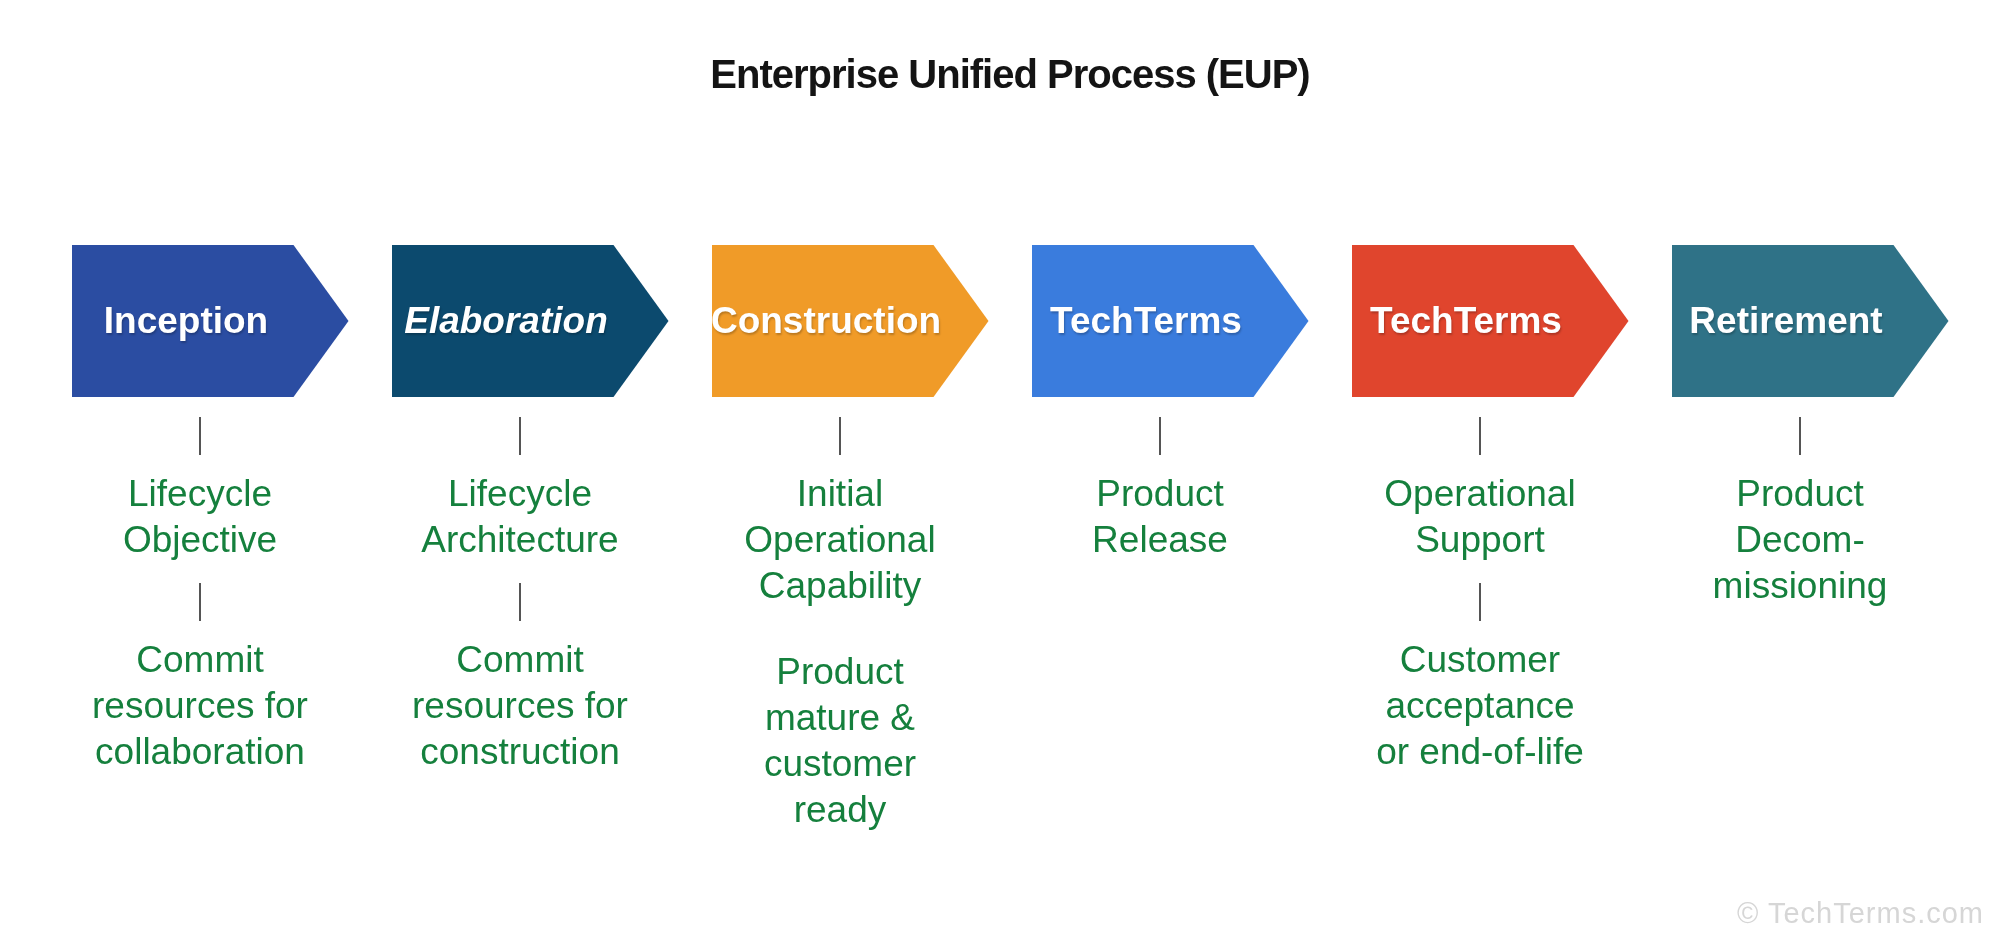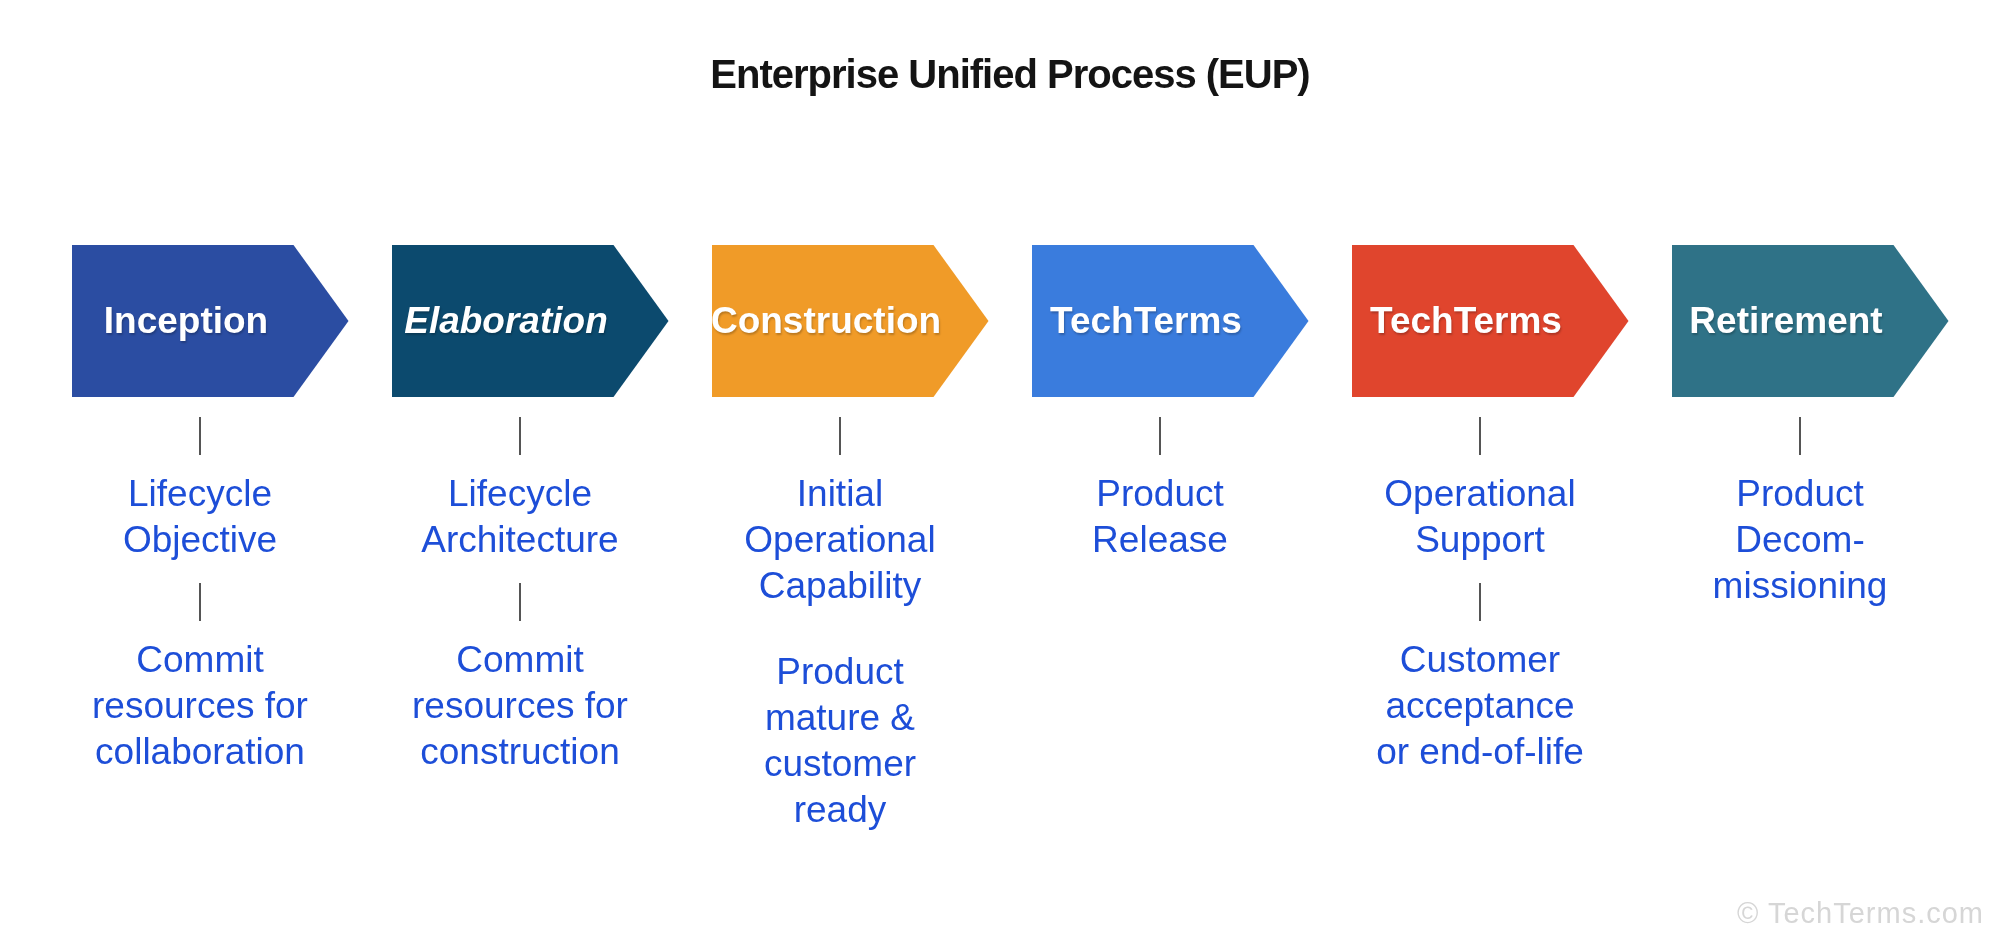--- a/index.html
+++ b/index.html
@@ -68,21 +68,21 @@
   .tick {
     width: 2px;
     height: 38px;
     background: #555555;
     margin-top: 20px;
     margin-bottom: 16px;
   }
   .milestone {
     font-size: 37px;
     line-height: 46px;
-    color: #1d4ed8;
+    color: #15803d;
     text-align: center;
     white-space: pre-line;
   }
   .milestone + .milestone {
     margin-top: 40px;
   }
   .watermark {
     position: absolute;
     right: 16px;
     bottom: 6px;

